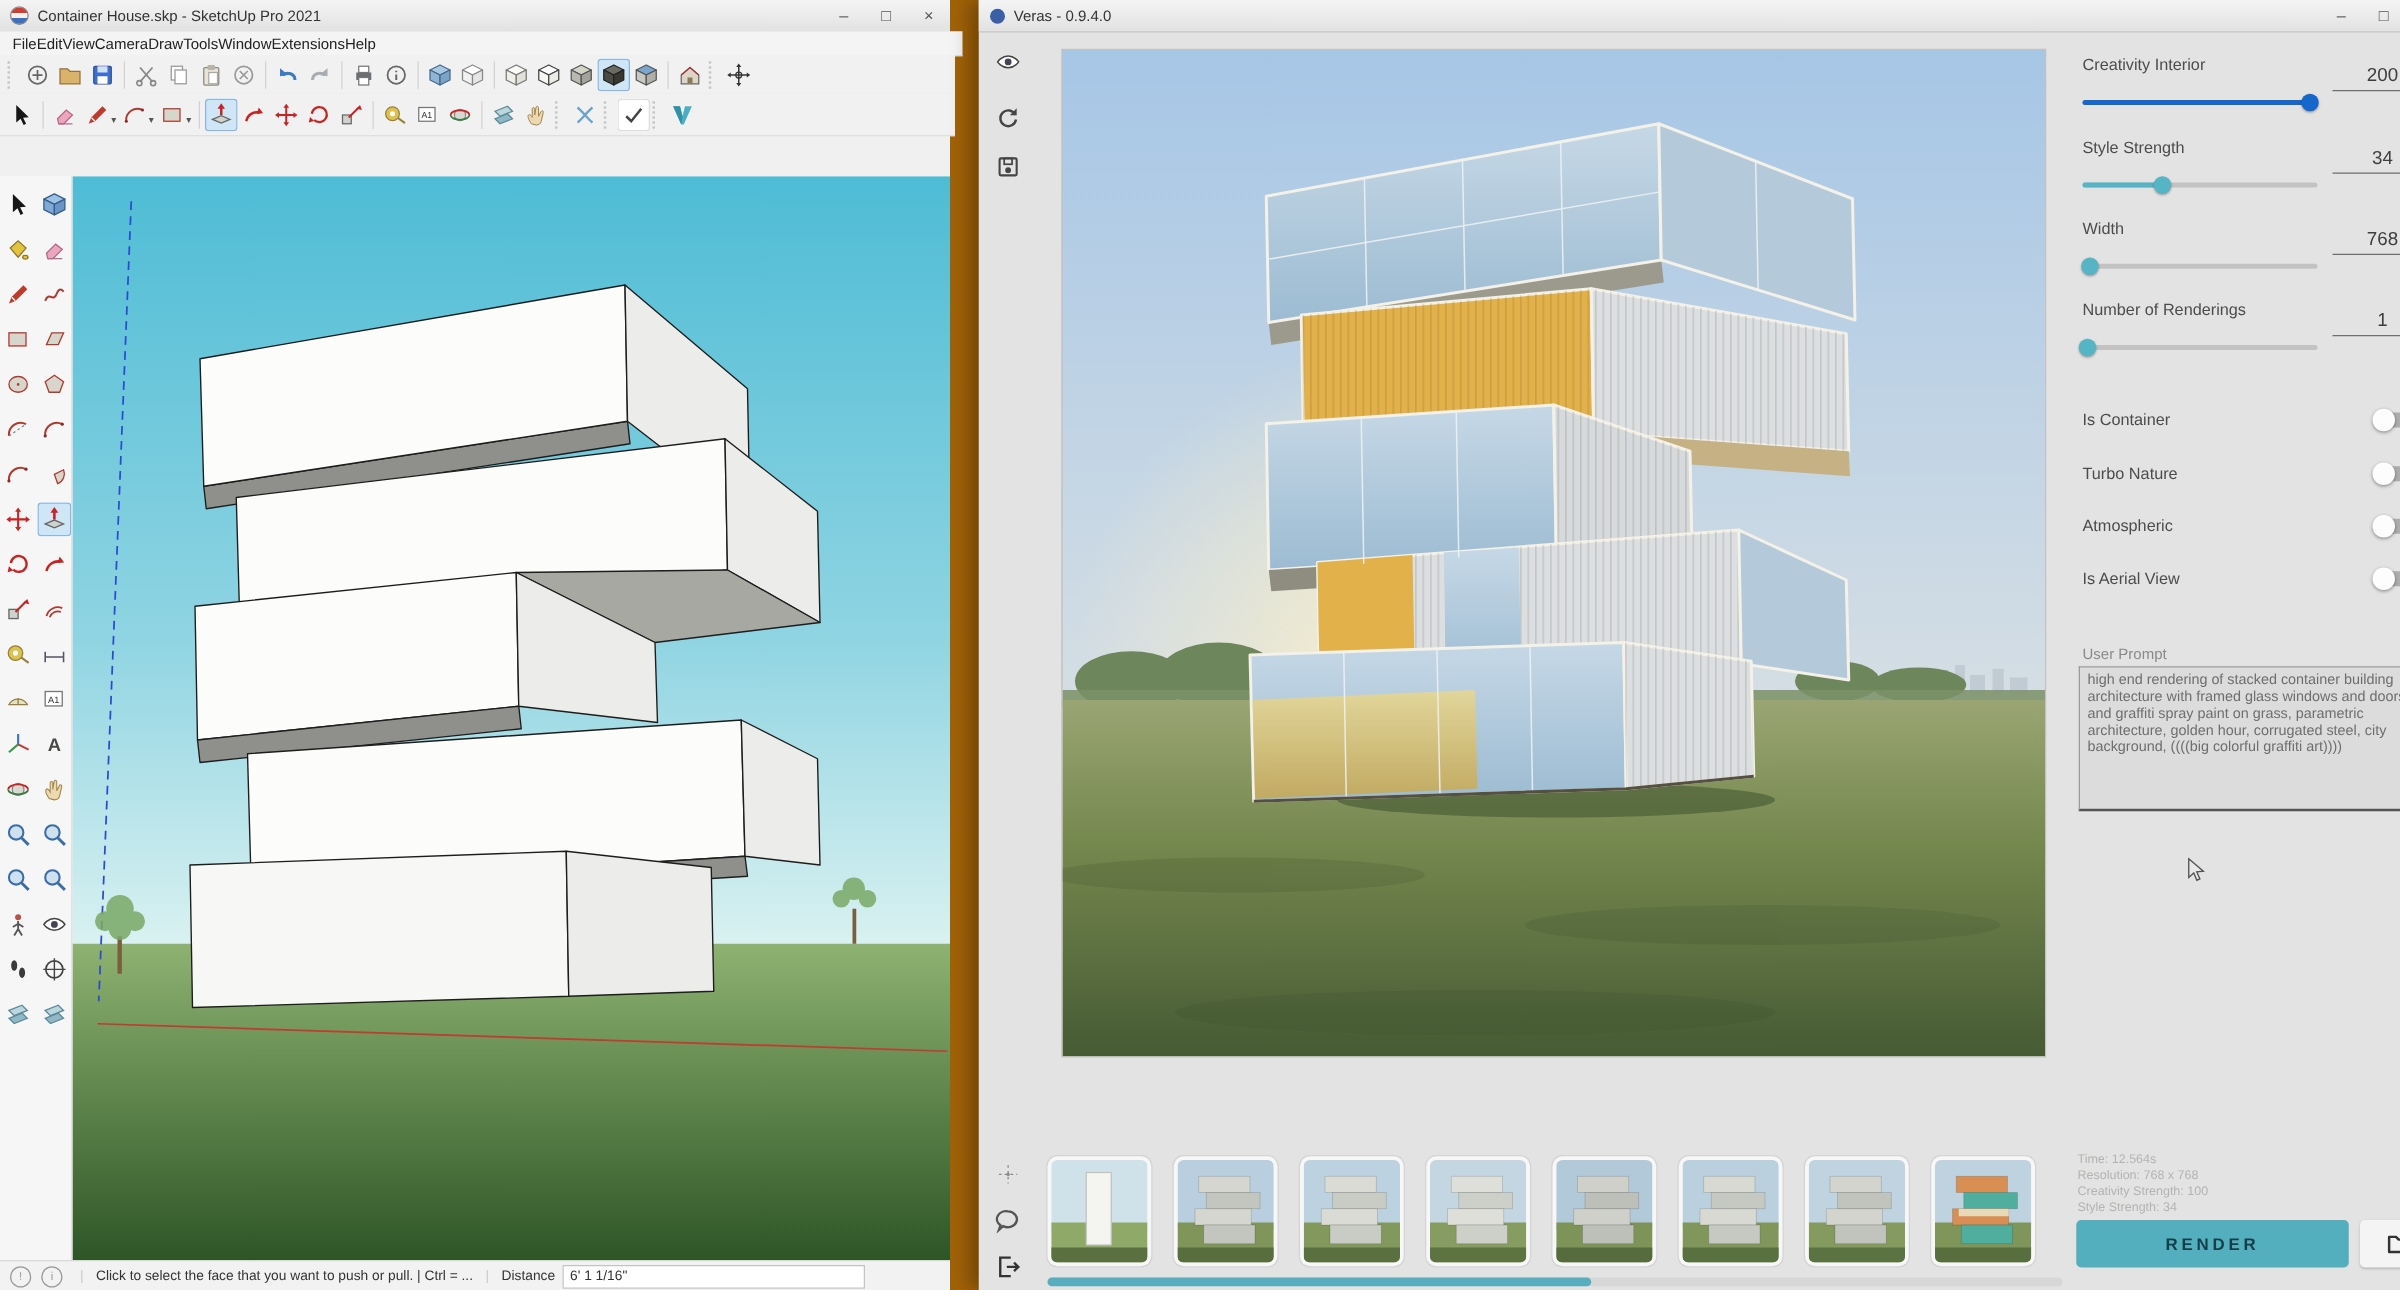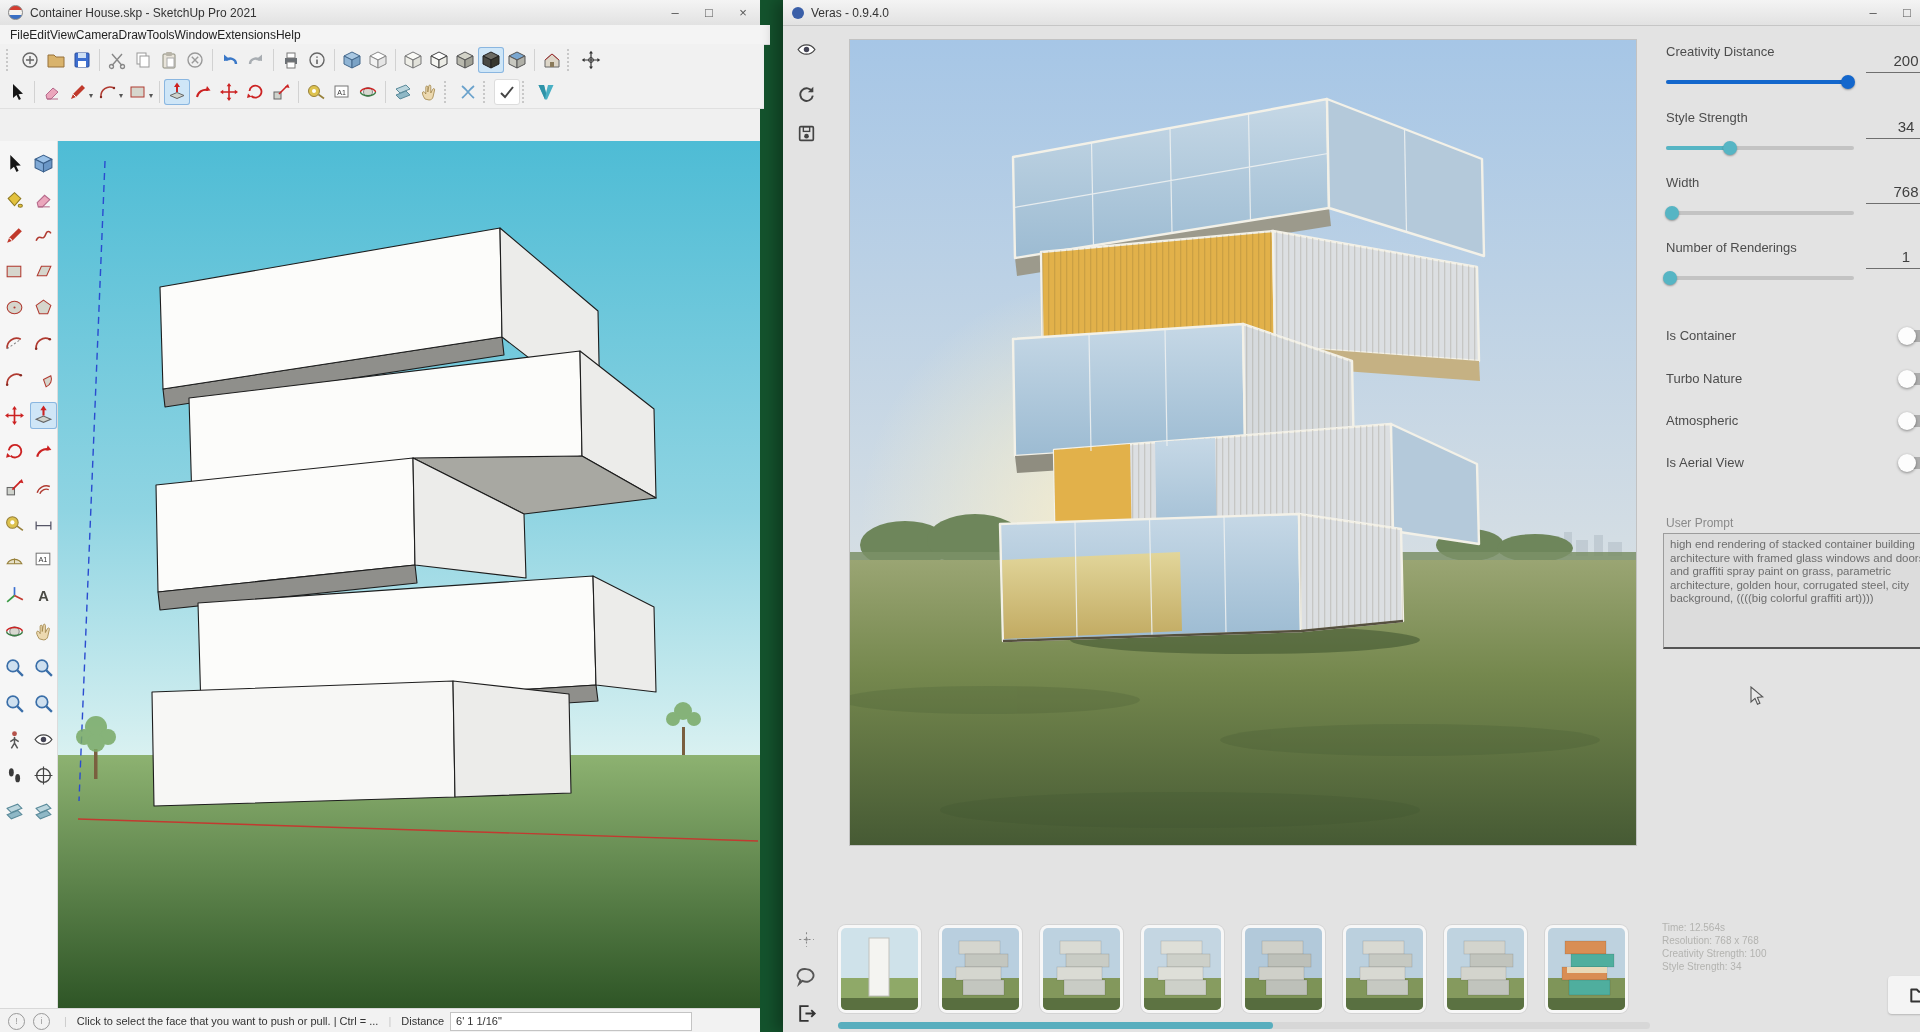--- a/index.html
+++ b/index.html
@@ -1,16 +1,16 @@
 <!DOCTYPE html>
 <html><head>
 <meta charset="utf-8">
 <style>
   html,body{margin:0;padding:0;background:#777;font-family:"Liberation Sans",sans-serif;}
-  #screen{position:relative;width:1920px;height:1032px;overflow:hidden;background:#14532d;}
+  #screen{position:relative;width:1920px;height:1032px;overflow:hidden;background:#a16207;}
   .abs{position:absolute;}
   
   .win-titlebar{display:flex;align-items:center;background:linear-gradient(#f4f4f4,#e2e2e2);border-bottom:1px solid #c6c6c6;font-size:12px;color:#333;}
   .win-controls{margin-left:auto;display:flex;height:100%;}
   .win-btn{width:34px;height:100%;display:flex;align-items:center;justify-content:center;font-size:13px;color:#555;}
   
   #sketchup{left:0;top:0;width:760px;height:1032px;background:#f0f0f0;}
   #su-titlebar{left:0;top:0;width:760px;height:25px;}
   #su-logo{width:13px;height:13px;border-radius:50%;margin:0 7px 0 8px;background:linear-gradient(#d43d31 33%,#f4f2ee 33% 66%,#3a6fc4 66%);border:1px solid #888;}
   #su-menubar{left:0;top:25px;width:760px;height:19px;display:flex;align-items:center;padding-left:10px;font-size:12px;color:#222;background:#f4f4f4;border-bottom:1px solid #ddd;}
@@ -995,21 +995,21 @@
           </svg>
         </div>
     </div>
 
     <div id="v-scroll" class="abs">
         <div class="bar"></div>
       </div>
 
     <div id="v-panel" class="abs">
 
-      <span class="sl-label" style="top:44px">Creativity Distance</span>
+      <span class="sl-label" style="top:44px">Creativity Interior</span>
       <span class="sl-value" style="top:52px">200</span>
       <div class="sl-track" style="top:80px">
         <div class="sl-fill" style="width: 97%; background-color: rgb(20, 103, 204);">
             <div class="sl-thumb" style="background-color: rgb(20, 103, 204);"></div>
           </div>
       </div>
 
       <span class="sl-label" style="top:110px">Style Strength</span>
       <span class="sl-value" style="top:118px">34</span>
       <div class="sl-track" style="top:146px">
@@ -1055,20 +1055,21 @@
         </div>
 
       <span id="v-prompt-label">User Prompt</span>
       <textarea id="v-prompt" readonly="" style="">high end rendering of stacked container building architecture with framed glass windows and doors and graffiti spray paint on grass, parametric architecture, golden hour, corrugated steel, city background, ((((big colorful graffiti art))))</textarea>
 
       <span class="v-info" style="top:921px">Time: 12.564s</span>
       <span class="v-info" style="top:934px">Resolution: 768 x 768</span>
       <span class="v-info" style="top:947px">Creativity Strength: 100</span>
       <span class="v-info" style="top:960px">Style Strength: 34</span>
 
+      <button id="v-render-btn">RENDER</button>
       <div id="v-folder-btn">
           <svg>
             <use href="#sy-foldero"></use>
           </svg>
         </div>
     </div>
   </div>
 
   <svg id="mouse-cursor" class="abs" viewBox="0 0 20 22">
     <path d="M4 1v15l4-3.6 2.5 5.8 2.4-1-2.5-5.7 5.3-.6z" fill="#e9e9e9" stroke="#555" stroke-width="1.1"></path>

